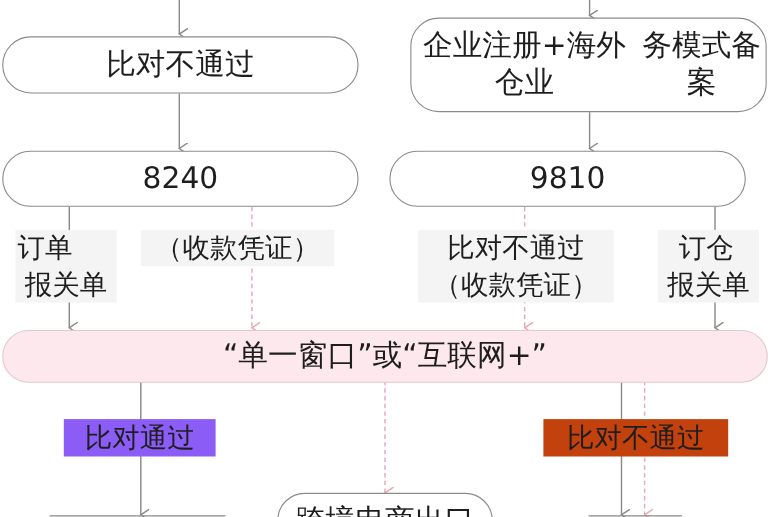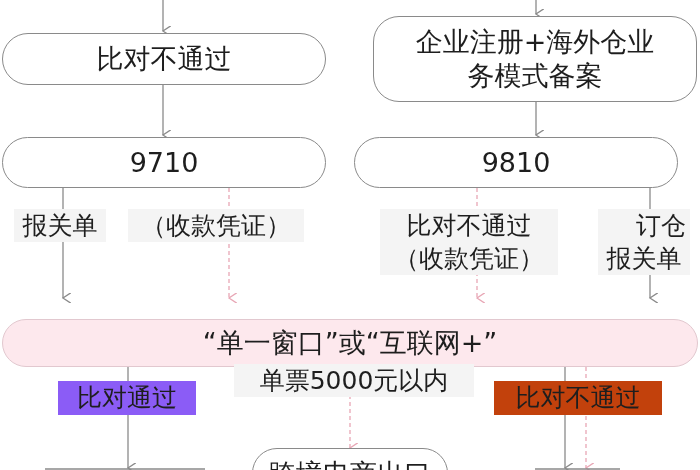--- a/index.html
+++ b/index.html
@@ -54,56 +54,56 @@
   <line x1="565" y1="346" x2="565" y2="468" stroke="#8a8a8a" stroke-width="1.3" marker-end="url(#arr)"></line>
   <line x1="586" y1="346" x2="586" y2="468" stroke="#e8a7b5" stroke-width="1.3" stroke-dasharray="4,3" marker-end="url(#arrp)"></line>
 
   <line x1="45" y1="469" x2="205" y2="469" stroke="#8a8a8a" stroke-width="1.3"></line>
   <line x1="535" y1="469" x2="620" y2="469" stroke="#8a8a8a" stroke-width="1.3"></line>
 </svg>
 
 <div class="box" style="left:2px; top:33px; width:324px; height:52px;">
   <span>比对不通过</span>
 </div>
-<div class="box" style="left:373px; top:16px; width:324px; height:86px; flex-direction:column;">
+<div class="box" style="left:373px; top:16px; width:324px; height:86px; ">
   <span>企业注册+海外仓业</span>
   <span>务模式备案</span>
 </div>
 
 <div class="box" style="left:2px; top:137px; width:324px; height:51px;">
-  <span>9710</span>
+  <span>8240</span>
 </div>
 <div class="box" style="left:354px; top:137px; width:324px; height:51px;">
   <span>9810</span>
 </div>
 
 <div class="label" style="left:14px; top:209px; width:92px;">
+  <div style="text-align:left; padding-left:2px;">订单</div>
   <div>报关单</div>
 </div>
 <div class="label" style="left:128px; top:209px; width:176px;">
   <div>（收款凭证）</div>
 </div>
 <div class="label" style="left:380px; top:209px; width:178px;">
   <div>比对不通过</div>
   <div>（收款凭证）</div>
 </div>
 <div class="label" style="left:598px; top:209px; width:92px;">
-  <div style="text-align:right; padding-right:4px;">订仓</div>
+  <div style="padding-right:4px;">订仓</div>
   <div>报关单</div>
 </div>
 
-<div class="box pink" style="left:2px; top:300px; width:696px; height:48px;margin-top:19px;">
+<div class="box pink" style="left:2px; top:300px; width:696px; height:48px;">
   <span>“单一窗口”或“互联网+”</span>
 </div>
 
 <div class="label" style="left:58px; top:381px; width:138px; height:34px; background:#8b5cf6;">
   <div>比对通过</div>
 </div>
 <div class="label" style="left:234px; top:364px; width:240px;">
-  <div>单票5000元以内</div>
 </div>
 <div class="label" style="left:494px; top:381px; width:168px; height:34px; background:#c2410c;">
   <div>比对不通过</div>
 </div>
 
 <div class="box" style="left:252px; top:448px; width:196px; height:50px; align-items:flex-start; padding-top:8px;">
   <span>跨境电商出口</span>
 </div>
 
 </body></html>

